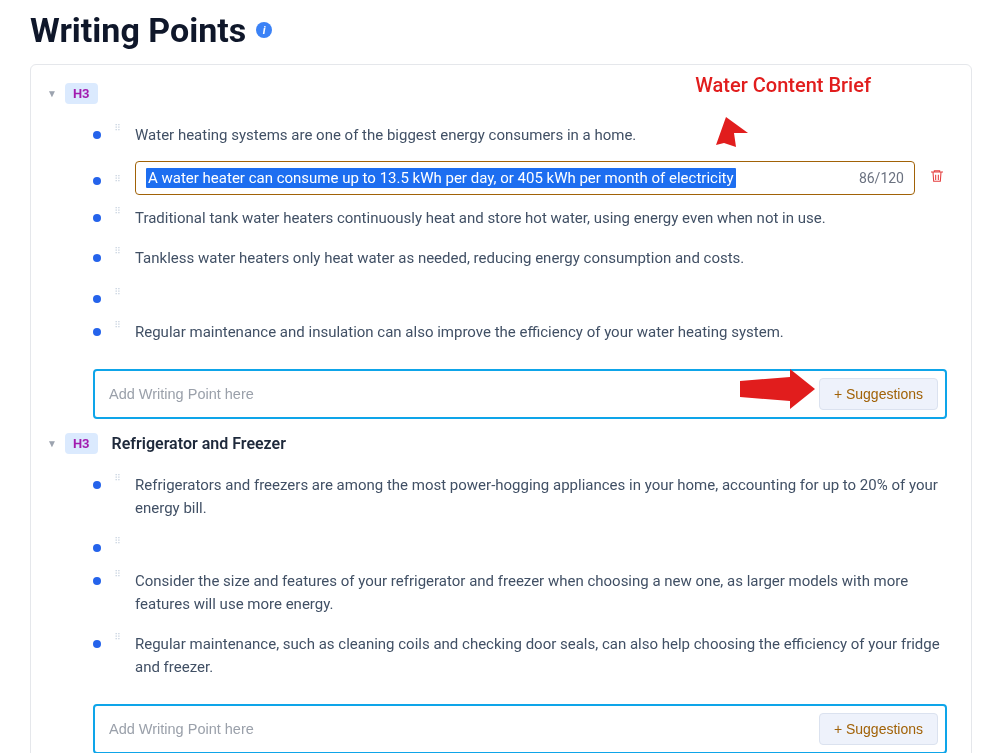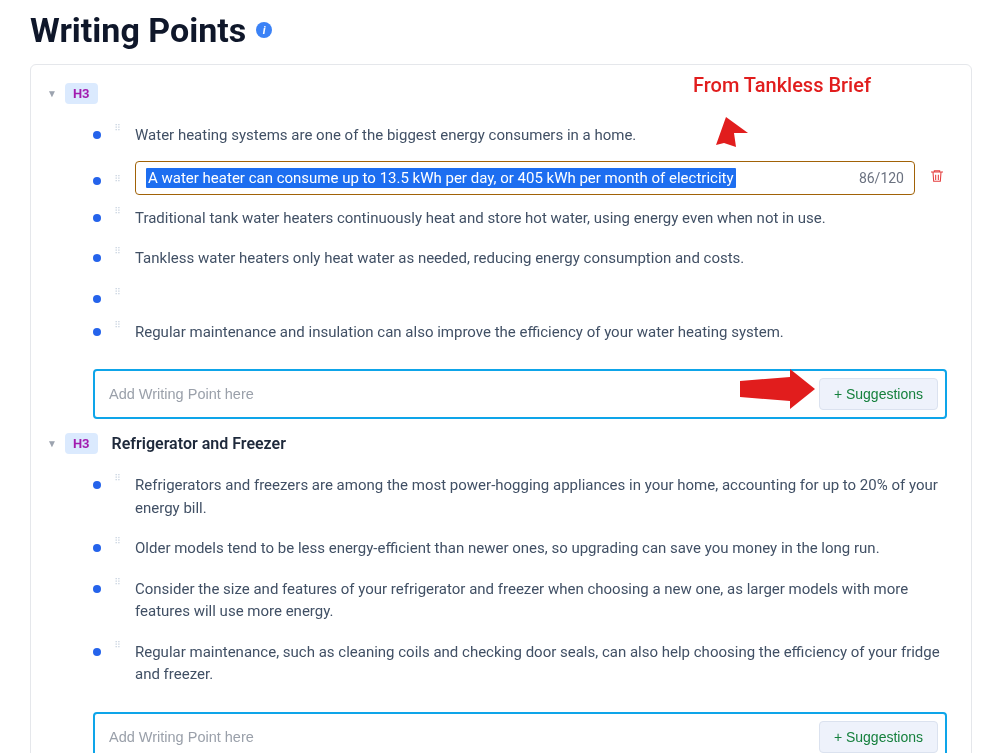--- a/index.html
+++ b/index.html
@@ -151,21 +151,21 @@
     flex: 1;
     border: none;
     outline: none;
     font-size: 14.5px;
     color: #374151;
   }
   .add-input::placeholder { color: #9aa0aa; }
   .suggestions-btn {
     background: #eef2fb;
     border: 1px solid #dbe2ef;
-    color: #15803d;
+    color: #a16207;
     font-size: 14px;
     padding: 7px 14px;
     border-radius: 4px;
     cursor: pointer;
     white-space: nowrap;
   }
   .annotation {
     position: absolute;
     top: 8px;
     right: 100px;
@@ -188,21 +188,21 @@
 </head>
 <body>
 
 <div class="page-title-row">
   <h1 class="page-title">Writing Points</h1>
   <span class="info-circle">i</span>
 </div>
 
 <div class="panel">
 
-  <div class="annotation">From Tankless Brief</div>
+  <div class="annotation">Water Content Brief</div>
   <svg class="arrow1" width="50" height="50">
     <polygon points="10,38 20,10 42,26 28,26 30,40 18,36" fill="#e11d1d"></polygon>
   </svg>
 
   <div class="section-header">
     <span class="caret">▼</span>
     <span class="h3-badge">H3</span>
   </div>
 
   <div class="points-list">
@@ -286,21 +286,20 @@
           <span>⠿</span>
         </span>
       <span class="point-text">Refrigerators and freezers are among the most power-hogging appliances in your home, accounting for up to 20% of your energy bill.</span>
     </div>
 
     <div class="point-row">
       <span class="bullet"></span>
       <span class="drag-handle">
           <span>⠿</span>
         </span>
-      <span class="point-text">Older models tend to be less energy-efficient than newer ones, so upgrading can save you money in the long run.</span>
     </div>
 
     <div class="point-row">
       <span class="bullet"></span>
       <span class="drag-handle">
           <span>⠿</span>
         </span>
       <span class="point-text">Consider the size and features of your refrigerator and freezer when choosing a new one, as larger models with more features will use more energy.</span>
     </div>
 

